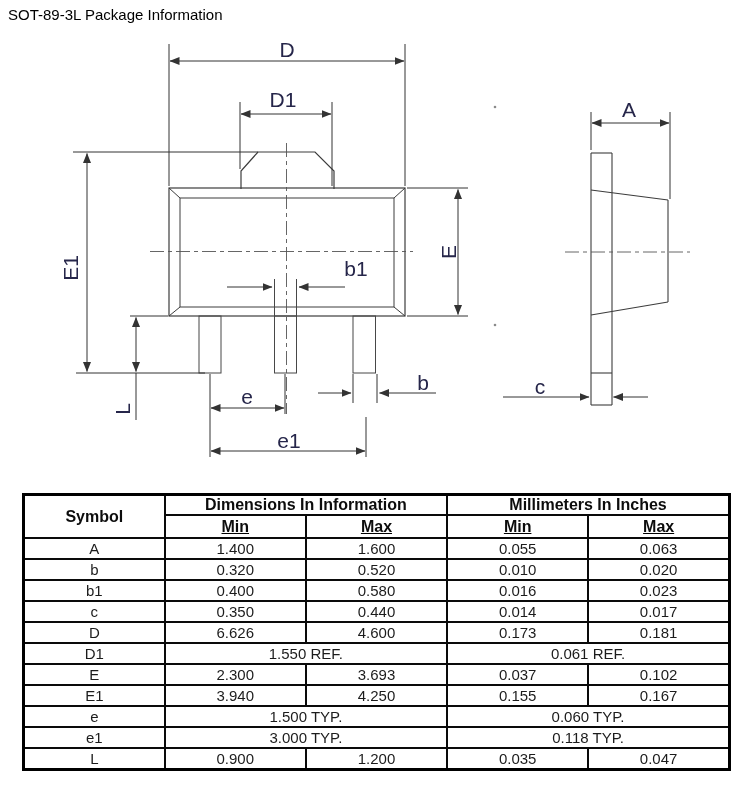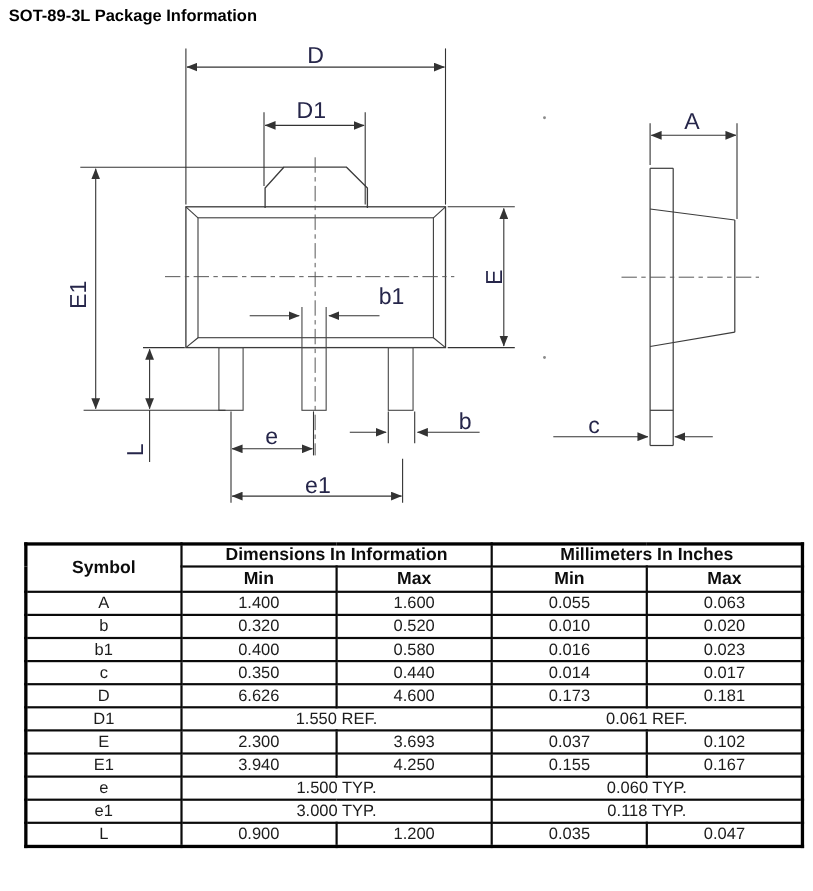--- a/index.html
+++ b/index.html
@@ -1,38 +1,38 @@
 <!DOCTYPE html>
 <html><head>
 <meta charset="utf-8">
 <style>
   html,body{margin:0;padding:0;}
   body{
     width:739px;height:810px;position:relative;background:#ffffff;
     font-family:"Liberation Sans",sans-serif;overflow:hidden;
   }
   .page-title{
-    position:absolute;left:8px;top:6px;font-size:15px;font-weight:bold;color:#000;
+    position:absolute;left:8px;top:6px;font-size:15px;font-weight:normal;color:#000;
     letter-spacing:0px;white-space:nowrap;
   }
   svg.drawing{position:absolute;left:0;top:0;}
   svg text{font-family:"Liberation Sans",sans-serif;fill:#26264a;font-size:21px;}
   .dims-table{
     position:absolute;left:22px;top:493px;width:709px;
     border-collapse:collapse;table-layout:fixed;
     border:3px solid #000;
   }
   .dims-table th,.dims-table td{
     border:2px solid #0a0a0a;text-align:center;vertical-align:middle;
     padding:0 2px;overflow:hidden;white-space:nowrap;
   }
   .dims-table th{font-size:16px;font-weight:bold;color:#0c0c0c;}
   .dims-table td{font-size:15px;font-weight:normal;color:#1c1c1c;}
   .dims-table thead tr.h1{height:17px;}
-  .dims-table thead tr.h2{height:23px;}
+  .dims-table thead tr.h2{height:23px;text-decoration:underline;}
   .dims-table tbody tr{height:21px;}
 </style>
 </head>
 <body>
 
 <div class="page-title">SOT-89-3L Package Information</div>
 
 <svg class="drawing" width="739" height="810" viewBox="0 0 739 810">
   <defs>
     <marker id="arr" viewBox="0 0 10 8" markerWidth="10" markerHeight="8" refX="9.5" refY="4" orient="auto-start-reverse" markerUnits="userSpaceOnUse">

